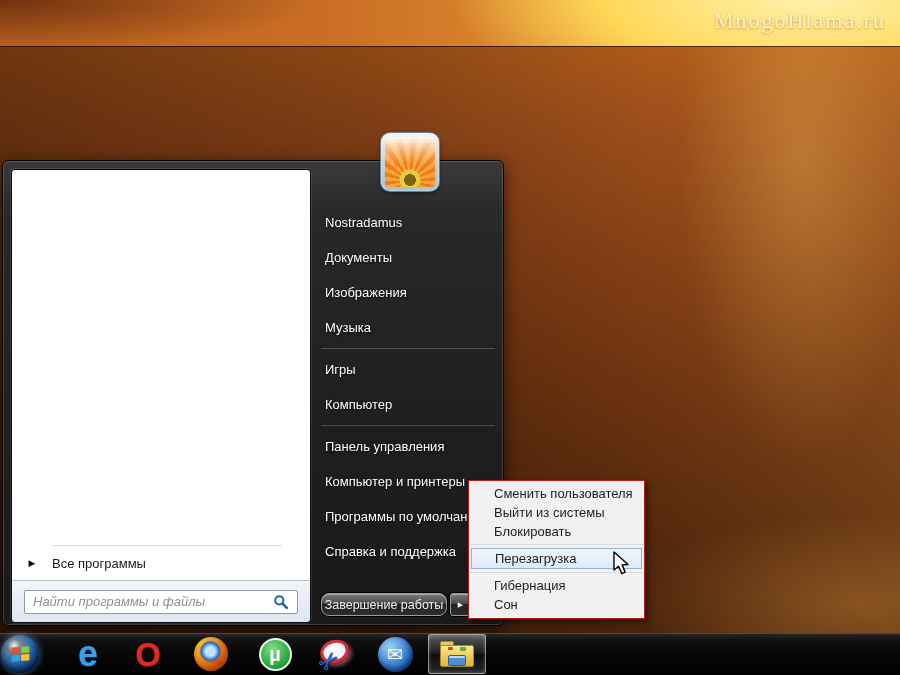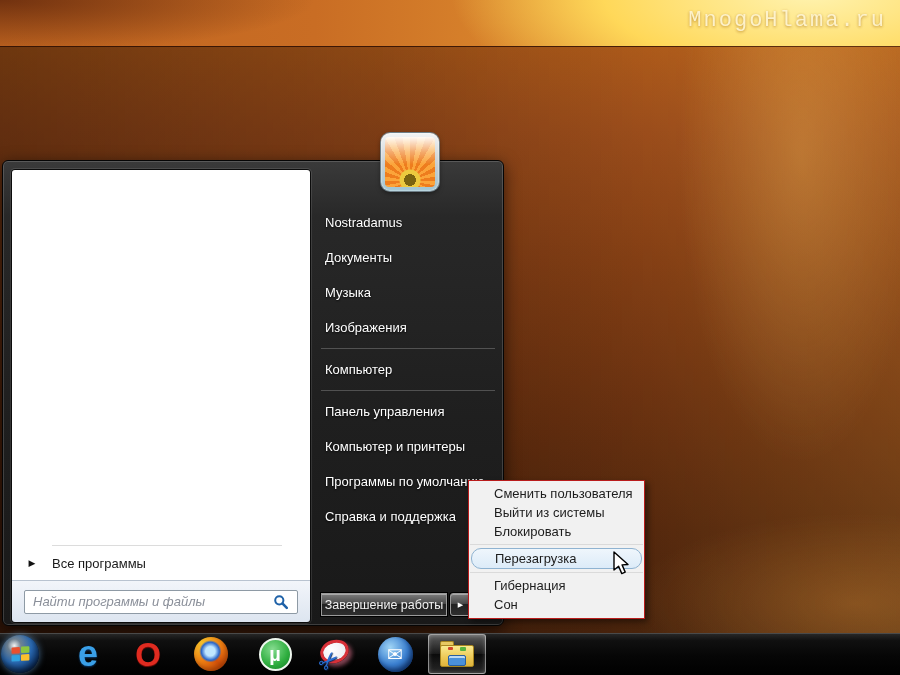--- a/index.html
+++ b/index.html
@@ -15,21 +15,21 @@
       linear-gradient(90deg, #bf6420 0%, #c96d24 35%, #dd8a2e 62%, #f0ac3c 82%, #f9c74a 100%);
   }
   .sea { position:absolute; left:0; top:46px; width:900px; height:587px;
     background:
       radial-gradient(ellipse 170px 430px at 89% 18%, rgba(255,200,100,.30), rgba(255,200,100,0) 72%),
       radial-gradient(ellipse 300px 120px at 95% 95%, rgba(255,170,70,.25), rgba(255,170,70,0) 75%),
       linear-gradient(90deg, rgba(25,8,0,.40) 0%, rgba(25,8,0,.18) 42%, rgba(255,140,40,.08) 72%, rgba(255,170,60,.20) 100%),
       linear-gradient(180deg, #a65619 0%, #93481a 14%, #7a3913 36%, #5d2a0e 62%, #47200b 82%, #3a1b0a 100%);
     border-top:1px solid rgba(70,25,5,.45);
   }
-  .watermark { position:absolute; top:8px; right:14px; font-family:Liberation Mono, monospace;
+  .watermark { position:absolute; top:8px; right:14px; font-family:Liberation Serif, serif;
     font-size:22px; letter-spacing:2px; color:#fdf3d0; opacity:.92;
     text-shadow:0 1px 3px rgba(150,90,10,.65); }
 
   
   .start-menu { position:absolute; left:2px; top:160px; width:502px; height:466px;
     background:linear-gradient(180deg,#3a3a3a 0%, #282828 12%, #1f1f1f 55%, #191919 100%);
     border:1px solid #050505; border-radius:6px;
     box-shadow: inset 0 0 0 1px rgba(255,255,255,.16), 0 4px 16px rgba(0,0,0,.6); z-index:20; }
 
   .avatar-frame { position:absolute; left:378px; top:-28px; width:58px; height:58px;
@@ -63,36 +63,36 @@
 
   .right-col { position:absolute; left:316px; top:8px; width:180px; height:450px; padding-top:36px; }
   .sm-item { height:35px; display:flex; align-items:center; padding-left:6px;
     color:#fff; font-size:13px; cursor:default; border-radius:3px;
     text-shadow:0 1px 2px rgba(0,0,0,.8); }
   .sm-sep { height:1px; background:rgba(255,255,255,.22); margin:3px 4px 3px 2px; }
 
   .shutdown-row { position:absolute; left:318px; top:432px; display:flex; gap:3px; align-items:center; }
   .shutdown-btn { width:126px; height:23px; color:#f2f2f2; font-size:12.5px;
     background:linear-gradient(180deg,#7d7d7d 0%, #4a4a4a 45%, #222 50%, #2e2e2e 100%);
-    border:1px solid #9a9a9a; border-radius:0; box-shadow:inset 0 1px 0 rgba(255,255,255,.35), 0 0 0 1px #000;
+    border:1px solid #9a9a9a; border-radius:8px; box-shadow:inset 0 1px 0 rgba(255,255,255,.35), 0 0 0 1px #000;
     cursor:pointer; font-family:"Liberation Sans",sans-serif; }
   .shutdown-arrow-btn { width:21px; height:23px; color:#fff; font-size:7px;
     background:linear-gradient(180deg,#7d7d7d 0%, #4a4a4a 45%, #222 50%, #2e2e2e 100%);
     border:1px solid #9a9a9a; border-radius:3px; box-shadow:inset 0 1px 0 rgba(255,255,255,.35), 0 0 0 1px #000;
     cursor:pointer; }
 
   
   .power-menu { position:absolute; left:468px; top:480px; width:177px; z-index:50;
     background:#f1f1f1; border:1px solid #b91c1c; box-shadow:3px 3px 6px rgba(0,0,0,.45);
     padding:3px 0 4px 0; }
   .pm-item { height:19px; display:flex; align-items:center; padding-left:25px;
     font-size:13px; color:#1c1c1c; cursor:default; }
   .pm-sep { height:1px; background:#dadada; margin:3px 1px; }
   .pm-item.hl { height:21px; margin:0 2px; padding-left:23px;
-    background:linear-gradient(180deg,#eff6fc,#dcebf8); border:1px solid #8fb3d1; border-radius:10px; }
+    background:linear-gradient(180deg,#eff6fc,#dcebf8); border:1px solid #8fb3d1; border-radius:0; }
 
   .cursor { position:absolute; left:612px; top:551px; z-index:60; }
 
   
   .taskbar { position:absolute; left:0; bottom:0; width:900px; height:42px;
     background:linear-gradient(180deg,#2a2a2a 0%, #101010 18%, #060606 55%, #000 100%);
     box-shadow:inset 0 1px 0 #4a4a4a; z-index:40; }
   .tb-icon { position:absolute; top:3px; width:36px; height:36px; display:flex;
     align-items:center; justify-content:center; cursor:pointer; }
   .orb { position:absolute; left:1px; top:2px; width:38px; height:38px; border-radius:50%;
@@ -167,23 +167,24 @@
             <line x1="9.6" y1="9.6" x2="13.8" y2="13.8" stroke="#1f62a8" stroke-width="2.6" stroke-linecap="round"></line>
           </svg>
         </button>
       </div>
     </div>
   </div>
 
   <div class="right-col">
     <div class="sm-item">Nostradamus</div>
     <div class="sm-item">Документы</div>
+    <div class="sm-item">Изображения</div>
     <div class="sm-item">Музыка</div>
-    <div class="sm-item">Изображения</div>
     <div class="sm-sep"></div>
+    <div class="sm-item">Игры</div>
     <div class="sm-item">Компьютер</div>
     <div class="sm-sep"></div>
     <div class="sm-item">Панель управления</div>
     <div class="sm-item">Компьютер и принтеры</div>
     <div class="sm-item">Программы по умолчанию</div>
     <div class="sm-item">Справка и поддержка</div>
   </div>
 
   <div class="shutdown-row">
     <button class="shutdown-btn">Завершение работы</button>

